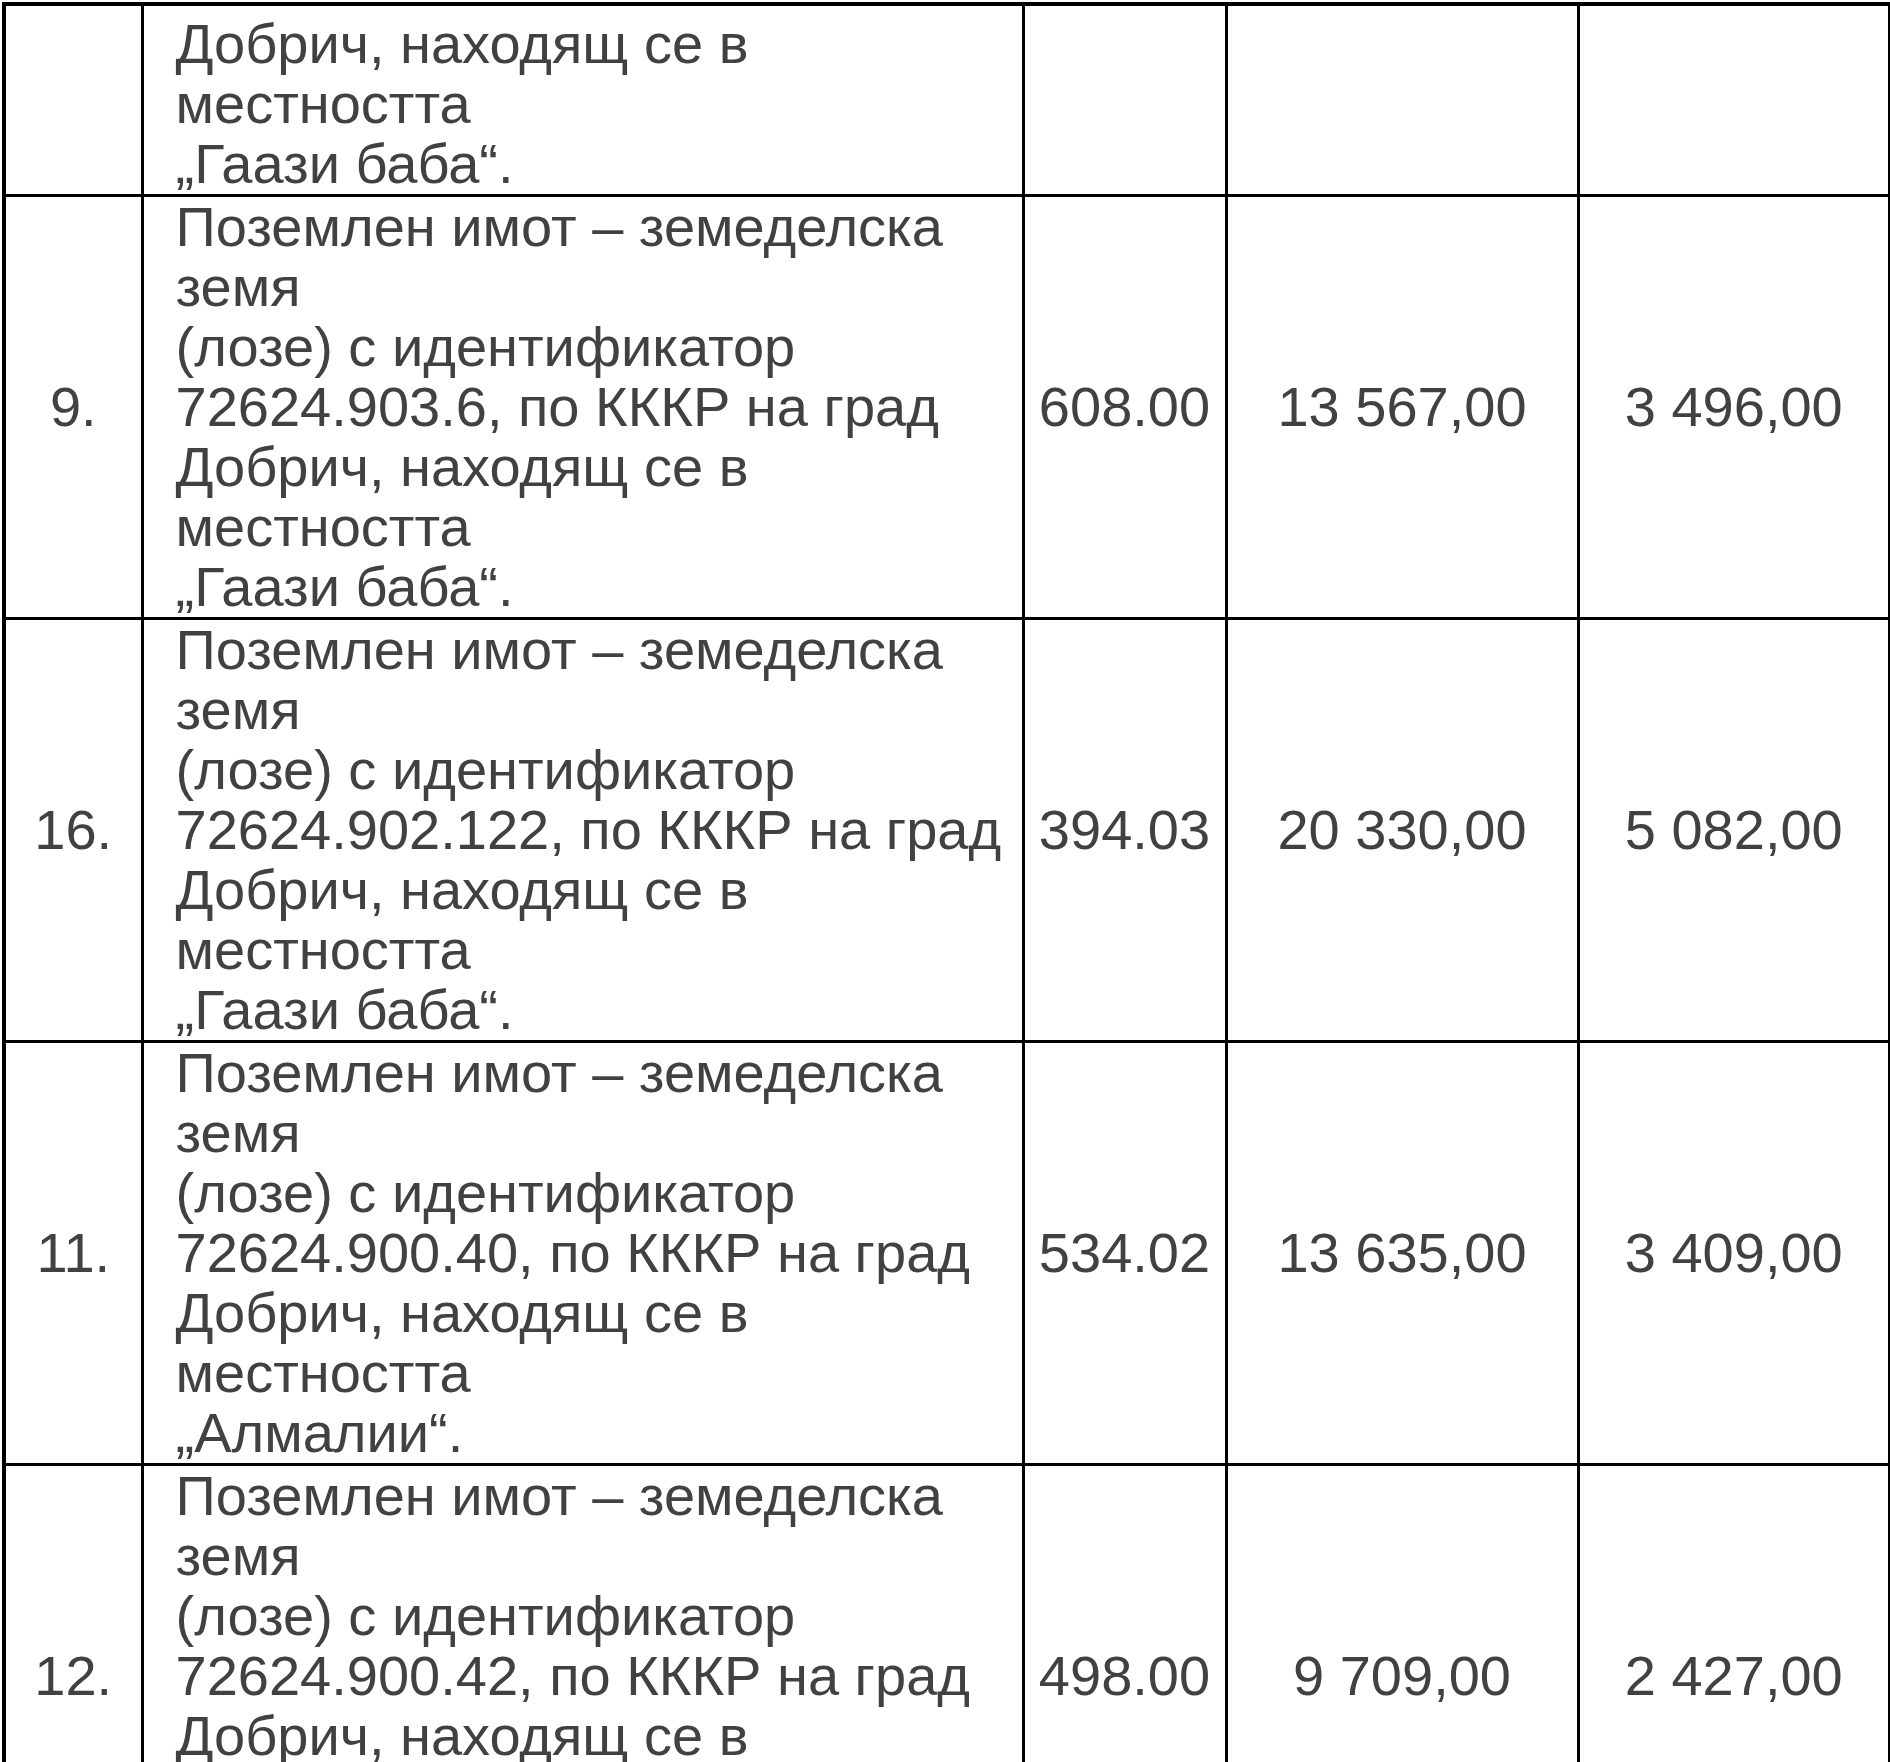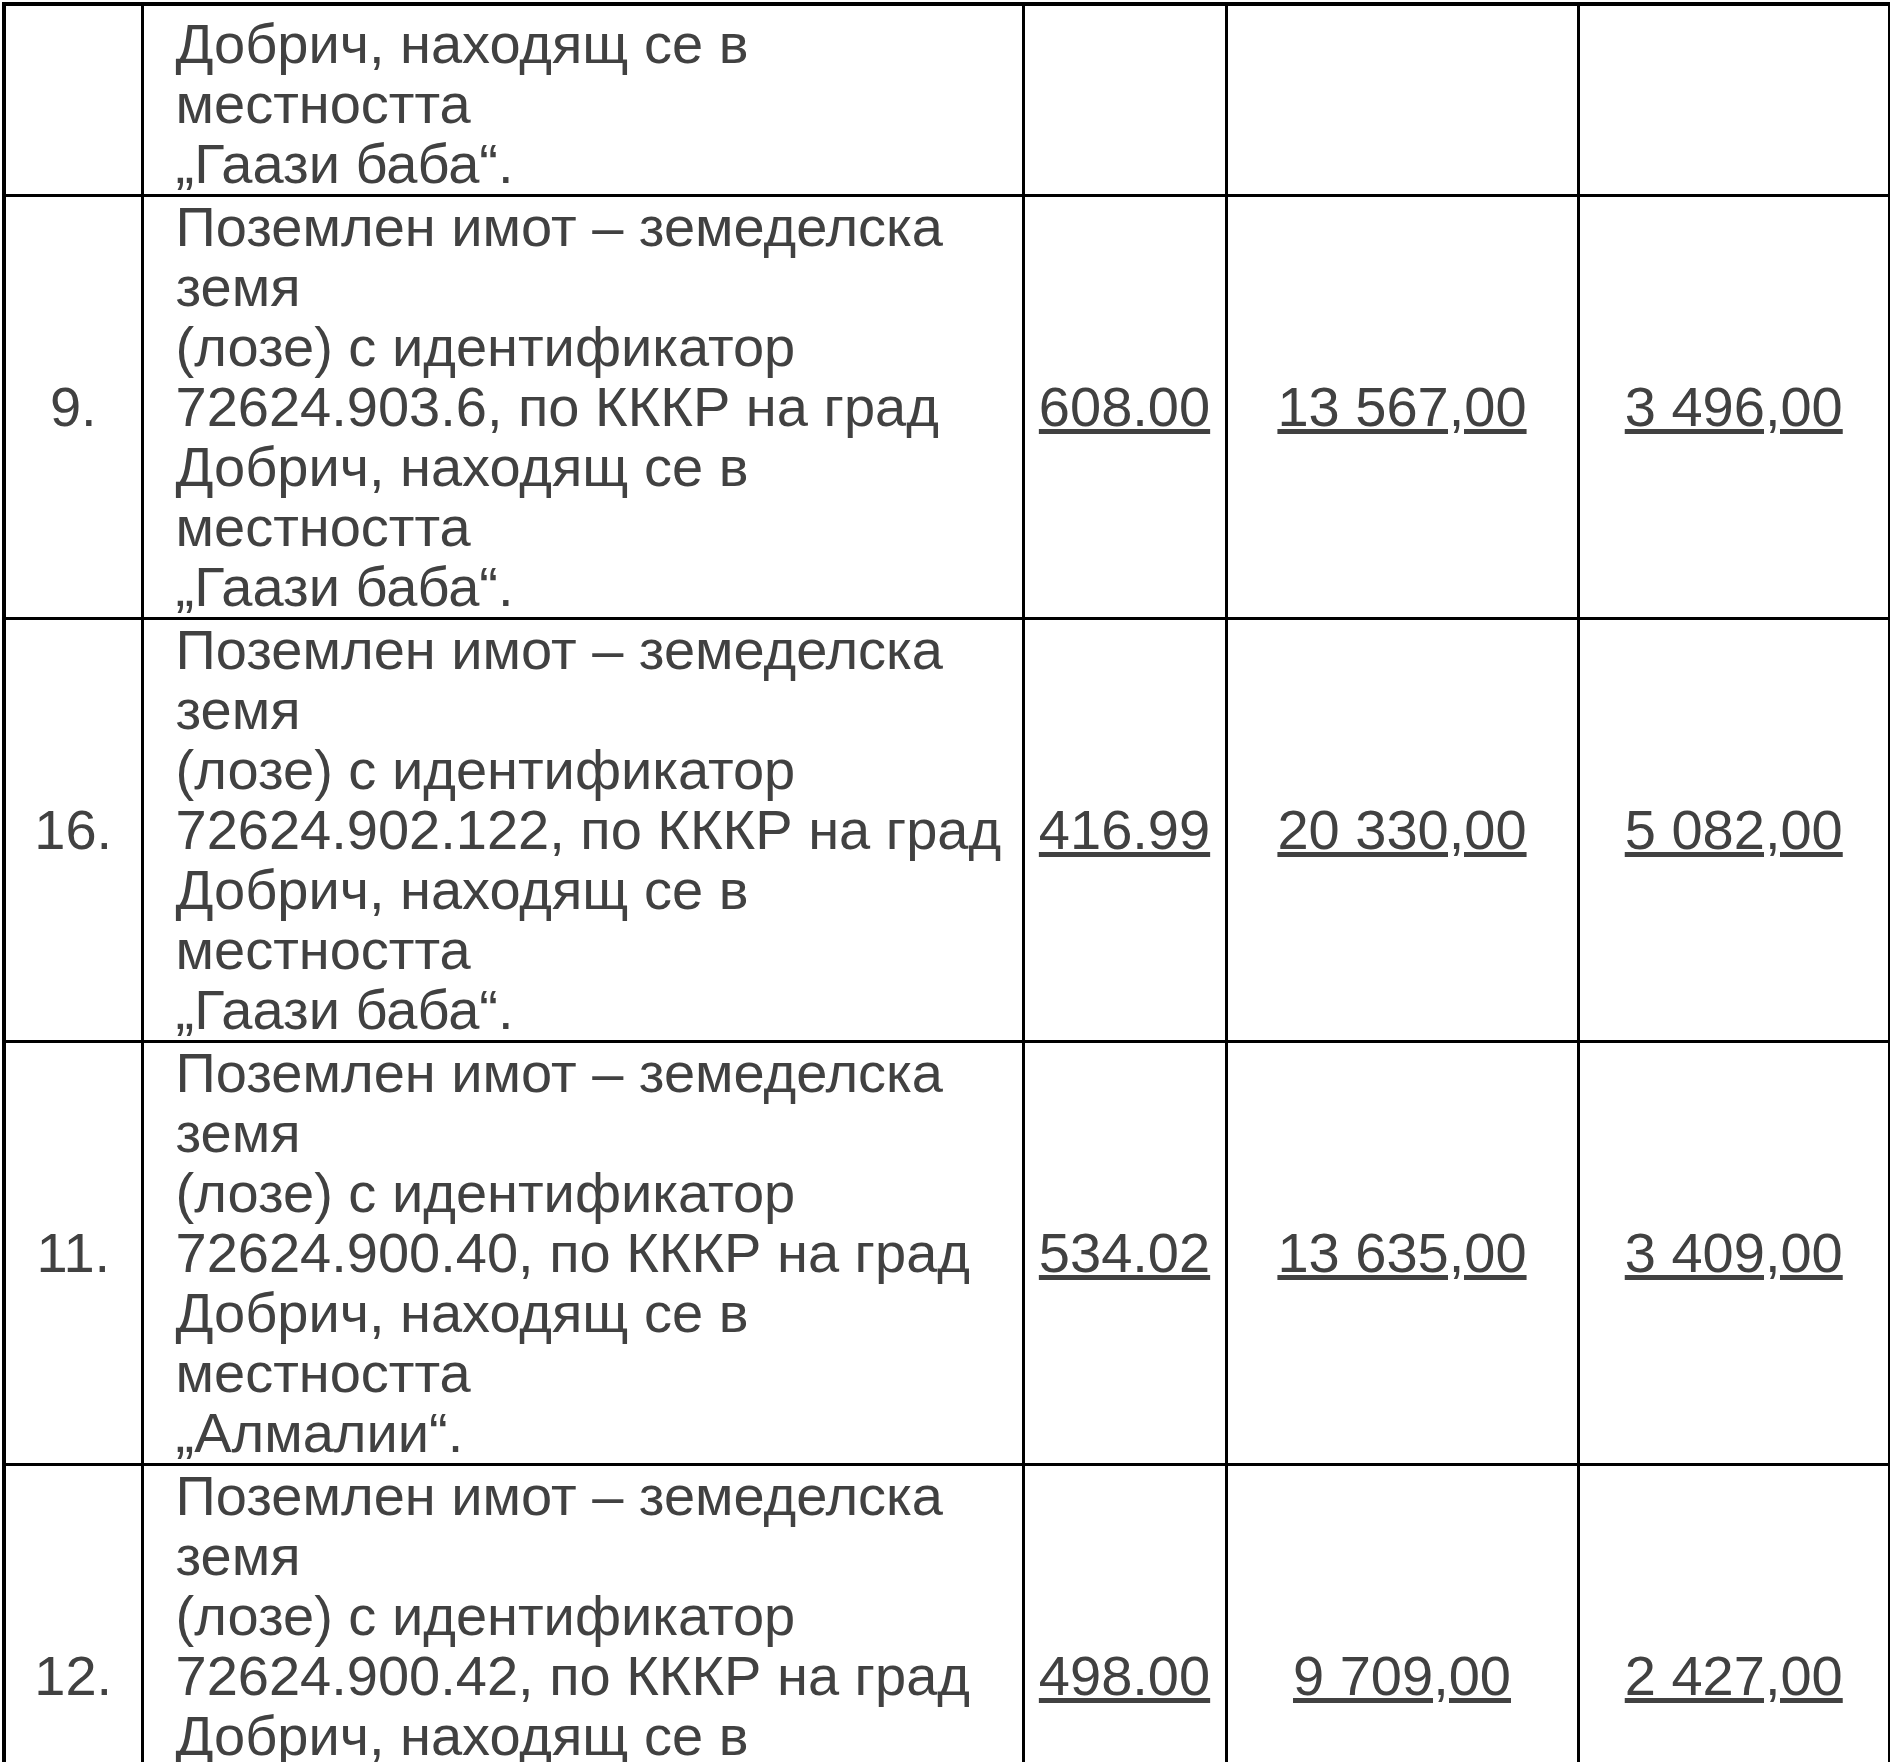--- a/index.html
+++ b/index.html
@@ -34,21 +34,21 @@
   col.c-v1{width:203px;}
   col.c-v2{width:352px;}
   col.c-v3{width:312px;}
   td.num{text-align:center;}
   td.desc{
     text-align:left;
     padding-left:32px;
     padding-right:8px;
     white-space:pre-line;
   }
-  td.val{text-align:center;text-decoration:underline;}
+  td.val{text-align:center;}
   tr.partial td.desc{vertical-align:top;padding-top:8px;}
   tr.r-main{height:323px;}
   tr.r-partial{height:145px;}
 </style>
 </head>
 <body>
 
 <table class="props">
   <colgroup>
     <col class="c-num">
@@ -77,21 +77,21 @@
       <td class="val">13 567,00</td>
       <td class="val">3 496,00</td>
     </tr>
     <tr class="r-main">
       <td class="num">16.</td>
       <td class="desc">Поземлен имот – земеделска земя
 (лозе) с идентификатор
 72624.902.122, по КККР на град
 Добрич, находящ се в местността
 „Гаази баба“.</td>
-      <td class="val">416.99</td>
+      <td class="val">394.03</td>
       <td class="val">20 330,00</td>
       <td class="val">5 082,00</td>
     </tr>
     <tr class="r-main">
       <td class="num">11.</td>
       <td class="desc">Поземлен имот – земеделска земя
 (лозе) с идентификатор
 72624.900.40, по КККР на град
 Добрич, находящ се в местността
 „Алмалии“.</td>

